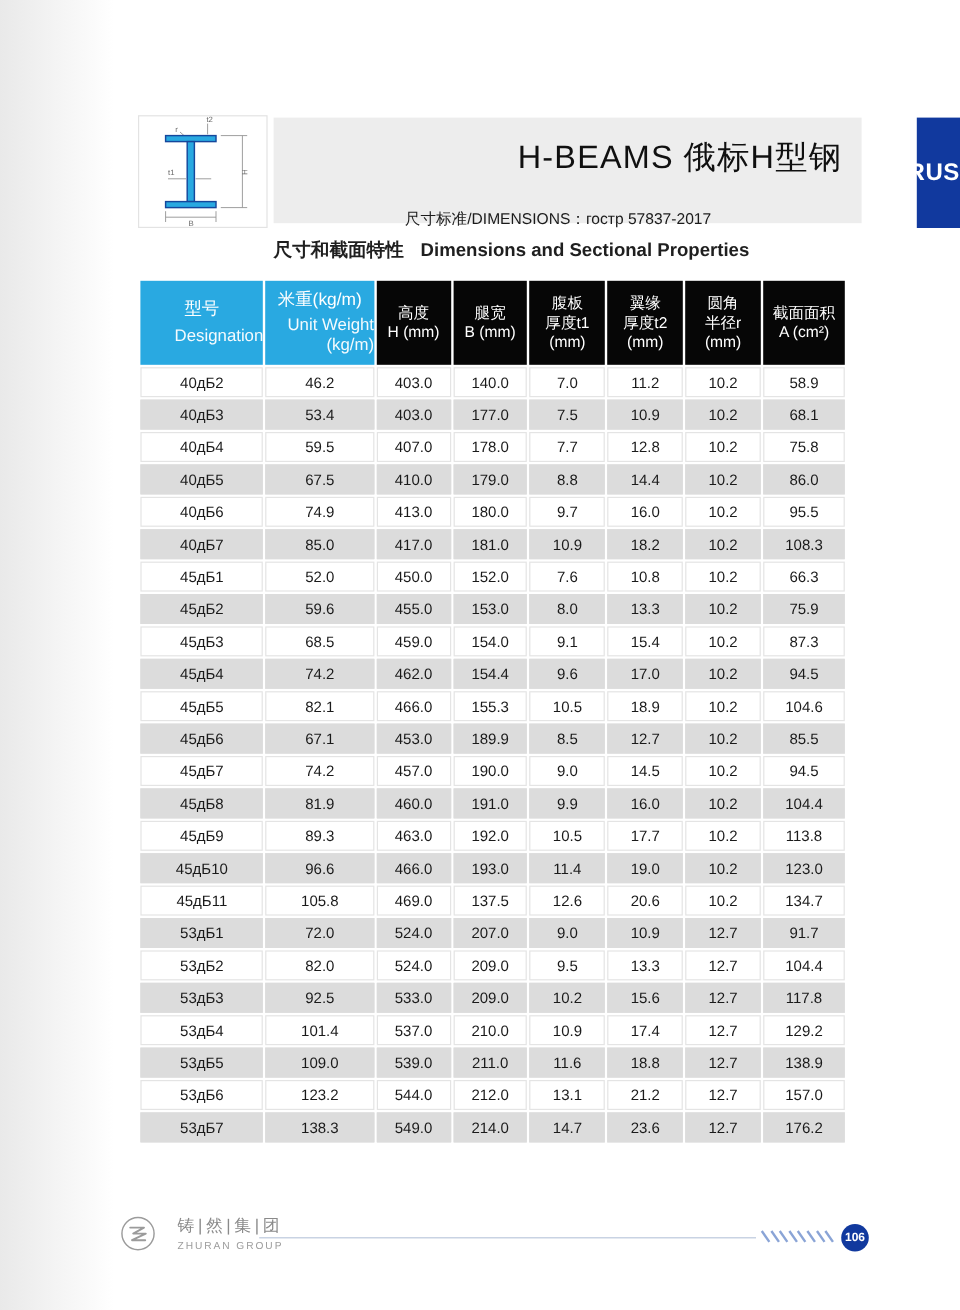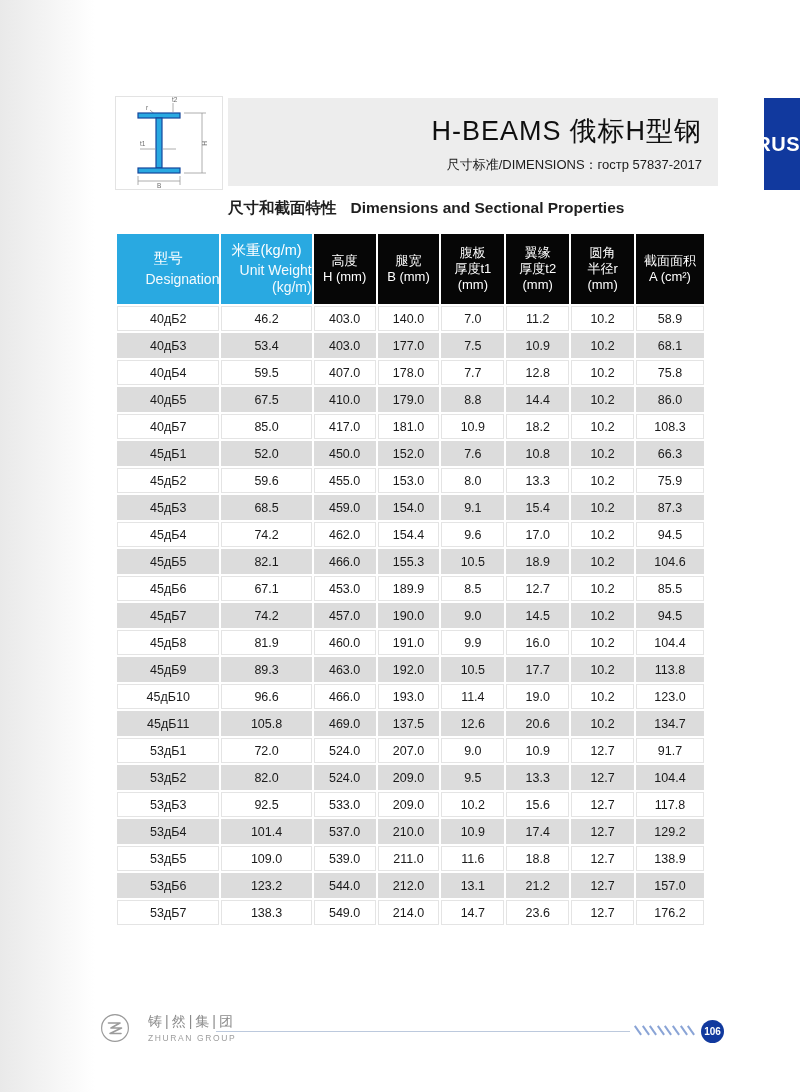--- a/index.html
+++ b/index.html
@@ -18,21 +18,21 @@
     background:#fff;border:1px solid #e3e3e3;box-sizing:border-box;
   }
   .band{
     position:absolute;left:228px;top:98px;width:490px;height:88px;
     background:#ededed;box-sizing:border-box;text-align:right;
     padding:15px 16px 0 0;
   }
   .band-title{font-size:27px;font-weight:normal;color:#101010;white-space:nowrap;}
   .band-title .t-en{letter-spacing:1px;margin-right:8px;}
   .band-title .t-zh{letter-spacing:1px;}
-  .band-sub{margin-top:7px;font-size:13px;color:#1b1b1b;}
+  .band-sub{margin-top:25px;font-size:13px;color:#1b1b1b;text-align:center;}
   .region-tab{
     position:absolute;left:722px;top:98px;width:78px;height:92px;
     background:var(--tab-blue,#11399e);color:#fff;display:flex;
     align-items:center;justify-content:center;font-weight:bold;
     font-size:20px;letter-spacing:.5px;margin-left:42px;
   }
   .subtitle{
     position:absolute;left:228px;top:198px;width:522px;text-align:left;
     font-size:15.5px;font-weight:600;color:#1f1f1f;
   }
@@ -210,20 +210,30 @@
         <td>40дБ5</td>
         <td>67.5</td>
         <td>410.0</td>
         <td>179.0</td>
         <td>8.8</td>
         <td>14.4</td>
         <td>10.2</td>
         <td>86.0</td>
       </tr>
       <tr>
+        <td>40дБ6</td>
+        <td>74.9</td>
+        <td>413.0</td>
+        <td>180.0</td>
+        <td>9.7</td>
+        <td>16.0</td>
+        <td>10.2</td>
+        <td>95.5</td>
+      </tr>
+      <tr>
         <td>40дБ7</td>
         <td>85.0</td>
         <td>417.0</td>
         <td>181.0</td>
         <td>10.9</td>
         <td>18.2</td>
         <td>10.2</td>
         <td>108.3</td>
       </tr>
       <tr>

